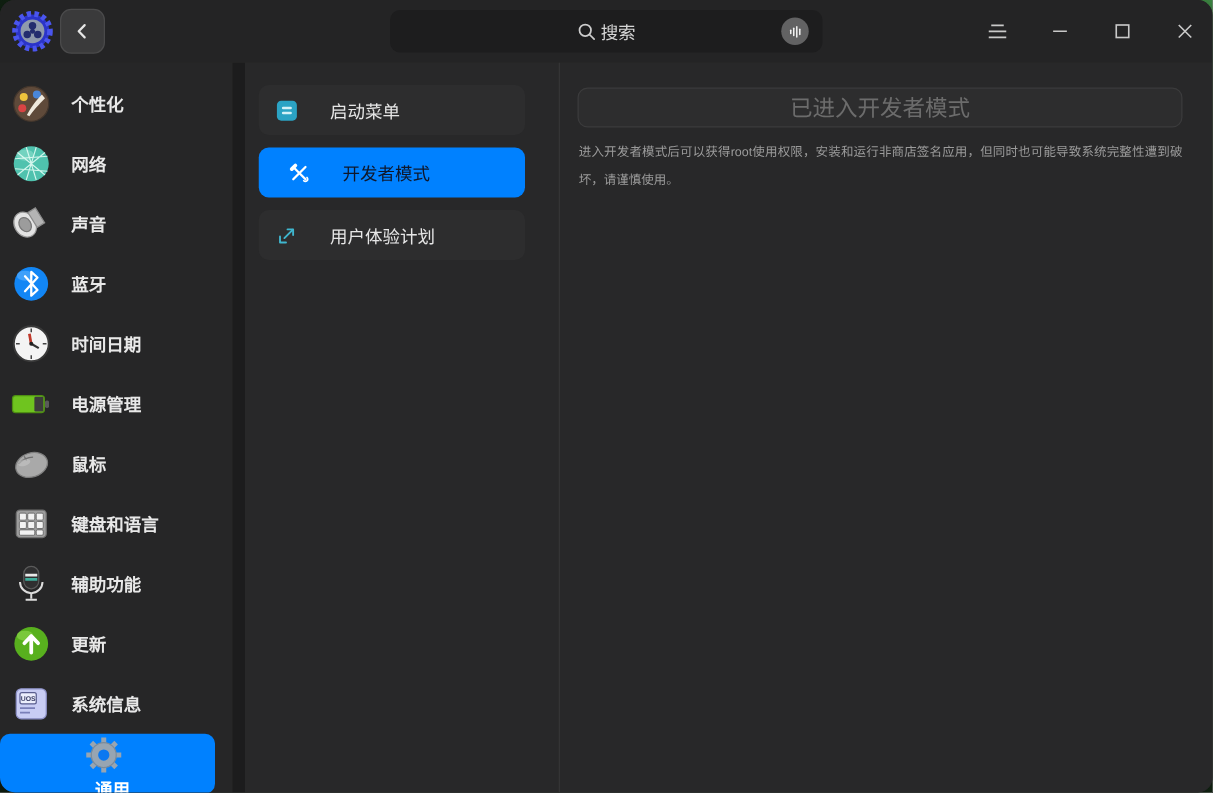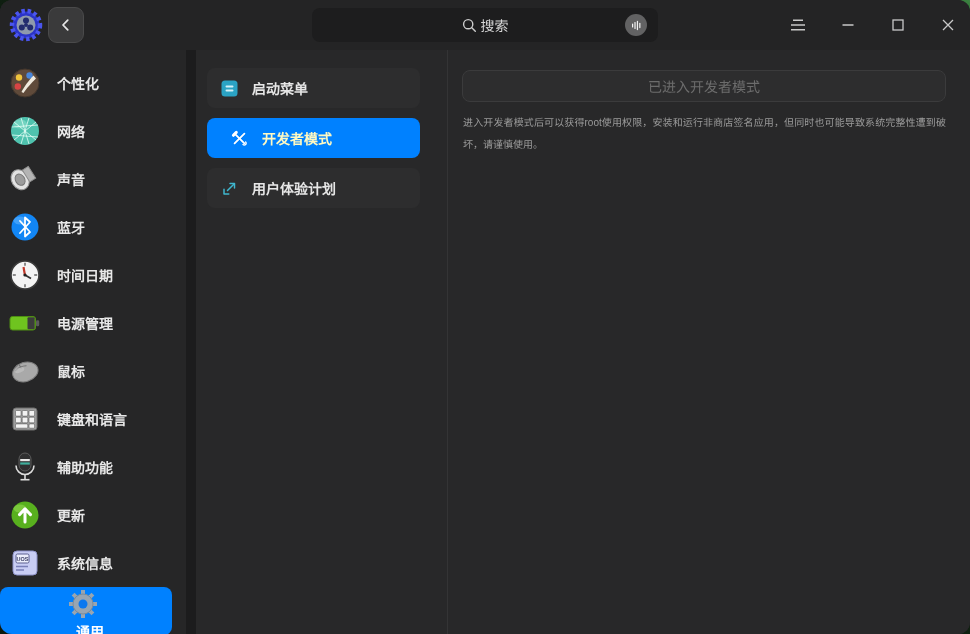--- a/index.html
+++ b/index.html
@@ -27,28 +27,28 @@
   .sidebar{width:186px;background:#262627;padding-top:9px;box-sizing:border-box;}
   .s-item{height:48px;display:flex;align-items:center;padding-left:8px;margin-right:14px;
     border-radius:8px;color:#e8e8e8;font-size:14px;font-weight:600;cursor:pointer;}
   .s-item.selected{background:var(--accent,#0081ff);color:#fff;flex-direction:column;}
   .s-item .icon-holder{width:34px;height:34px;flex:0 0 34px;margin-right:15px;}
   .s-item .icon-holder svg{width:34px;height:34px;display:block;}
   .gap-strip{width:10px;background:#1c1c1d;}
   .middle{width:251px;background:#282829;padding:18px 0 0 11px;box-sizing:border-box;}
   .n-item{width:213px;height:40px;margin-bottom:10px;border-radius:8px;background:#2d2d2e;
     display:flex;align-items:center;padding-left:14px;box-sizing:border-box;
-    color:#e6e6e6;font-size:14px;font-weight:700;cursor:pointer;}
-  .n-item.selected{background:var(--accent,#0081ff);color:#fef9c3;padding-left:24px;}
+    color:#e6e6e6;font-size:14px;font-weight:400;cursor:pointer;gap:12px;}
+  .n-item.selected{background:var(--accent,#0081ff);color:#0f172a;padding-left:24px;}
   .n-item .icon-holder{width:17px;height:17px;flex:0 0 17px;margin-right:14px;}
   .n-item .icon-holder svg{width:17px;height:17px;display:block;}
   .content{flex:1;background:#282829;border-left:1px solid #343435;
     padding:20px 24px 0 14px;box-sizing:border-box;}
   .status-btn{display:block;width:100%;height:32px;border-radius:8px;background:#2d2d2e;
-    border:1px solid #3b3b3c;color:#6c6c6c;font-size:14px;text-align:center;line-height:30px;
+    border:1px solid #3b3b3c;color:#6c6c6c;font-size:18px;text-align:center;line-height:30px;
     box-sizing:border-box;font-family:inherit;}
   .desc{margin:10px 0 0 1px;color:#9b9b9b;font-size:10px;line-height:22px;text-align:justify;}
   .label{white-space:nowrap;}
 </style>
 </head>
 <body>
 
 <div class="window">
 
   <div class="titlebar">

